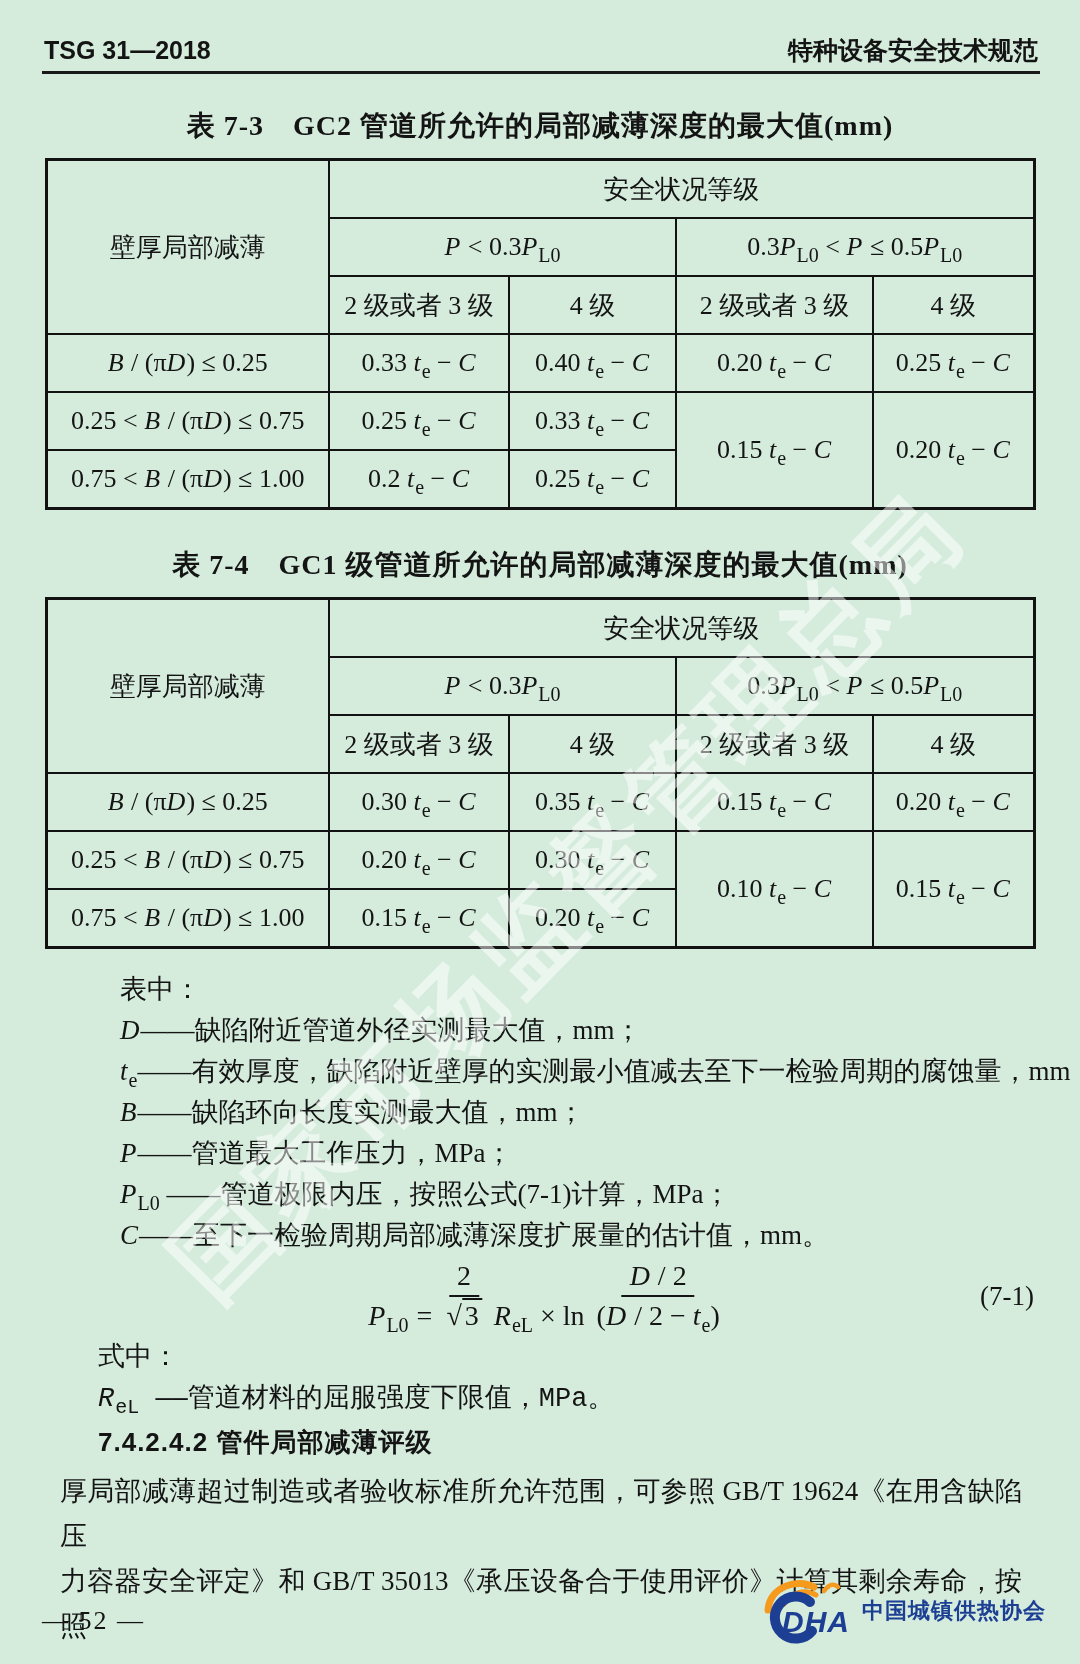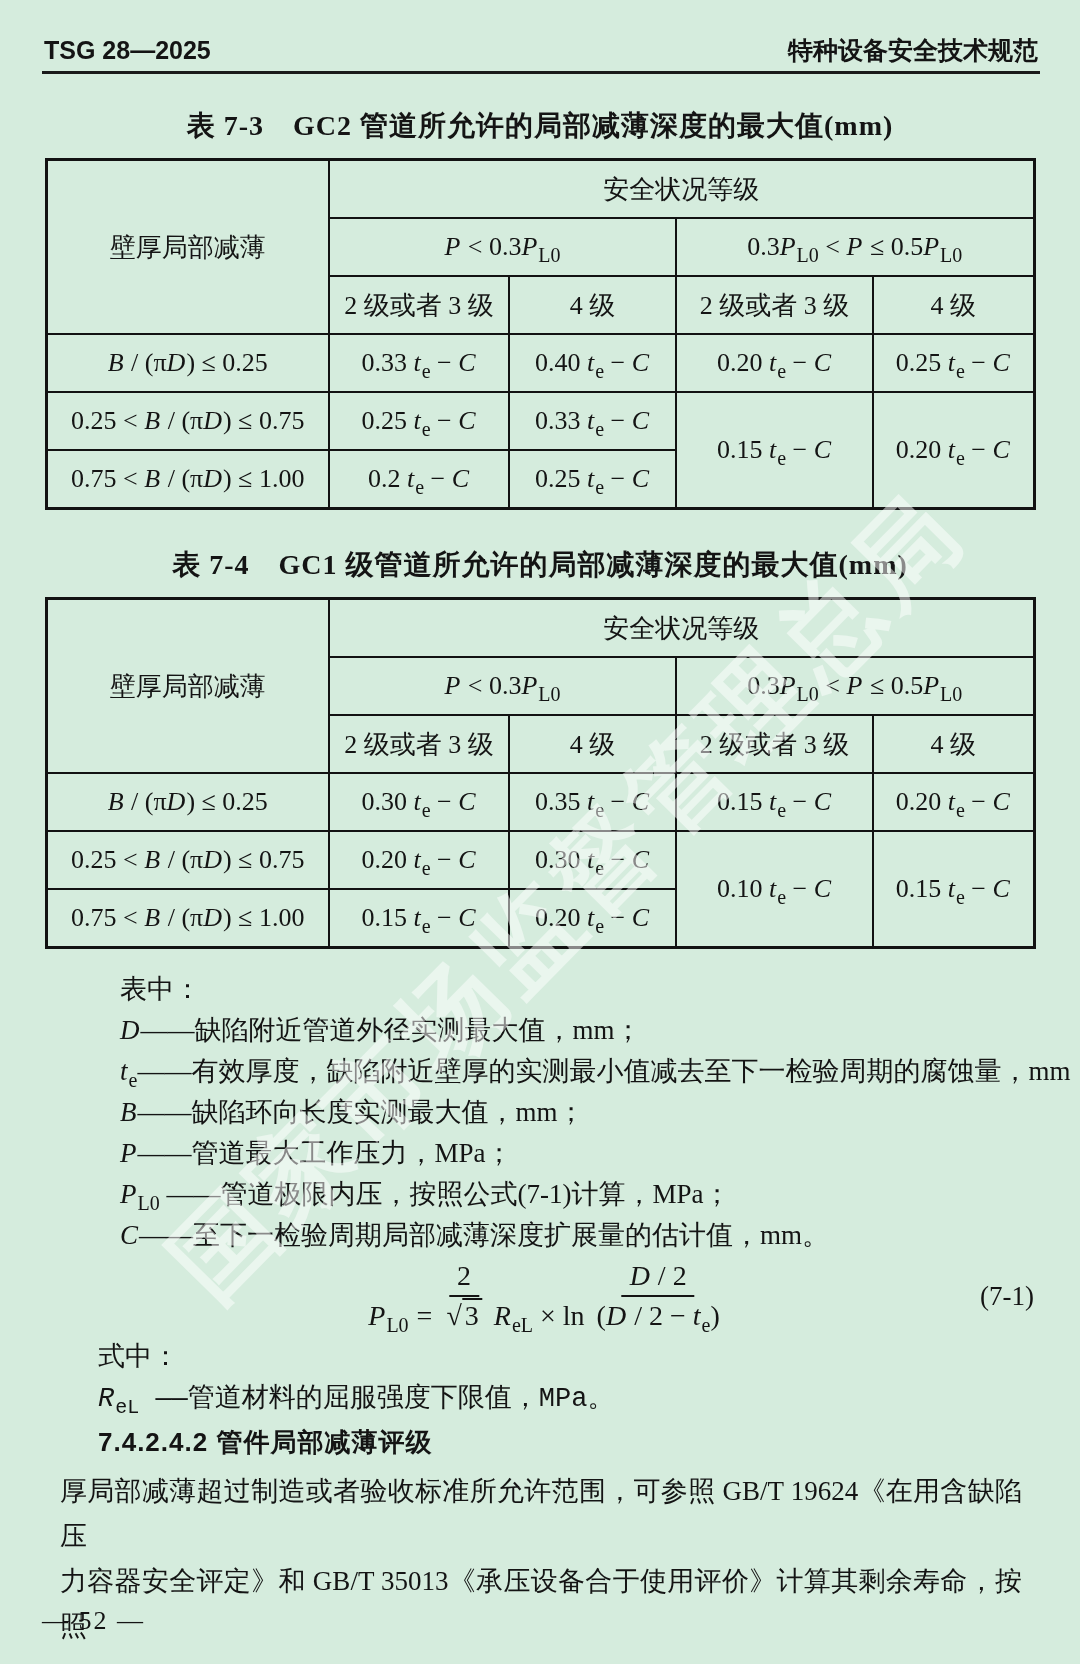--- a/index.html
+++ b/index.html
@@ -53,21 +53,21 @@
            letter-spacing:1px;}
 </style>
 </head>
 <body>
 
 <div class="page">
 
   <div class="watermark">国家市场监督管理总局</div>
 
   <div class="header">
-    <span>TSG 28—2025</span>
+    <span>TSG 31—2018</span>
     <span>特种设备安全技术规范</span>
   </div>
   <div class="rule"></div>
 
   <div class="caption">表 7-3　GC2 管道所允许的局部减薄深度的最大值(mm)</div>
   <table>
     <colgroup>
         <col style="width:283px">
         <col style="width:180px">
         <col style="width:167px">
@@ -191,14 +191,24 @@
 
   <div class="section-heading">7.4.2.4.2  管件局部减薄评级</div>
 
   <div class="para">
     <div class="line">厚局部减薄超过制造或者验收标准所允许范围，可参照 GB/T 19624《在用含缺陷压</div>
     <div class="line">力容器安全评定》和 GB/T 35013《承压设备合于使用评价》计算其剩余寿命，按照</div>
   </div>
 
   <div class="footer-page">— 52 —</div>
 
+  <div class="logo">
+    <svg width="104" height="66" viewBox="0 0 104 66">
+      <path d="M 14 32 C 16 8 44 0 60 9" fill="none" stroke-width="7" stroke-linecap="round" stroke="#f59a1d"></path>
+      <path d="M 30 26 C 38 13 52 11 62 17" fill="none" stroke-width="5" stroke-linecap="round" stroke="#f59a1d"></path>
+      <path d="M 70 13 C 75 6 80 5 84 9" fill="none" stroke-width="4.5" stroke-linecap="round" stroke="#f59a1d"></path>
+      <path d="M 56 24 A 21 21 0 1 0 58 53" fill="none" stroke-width="10" stroke-linecap="round" stroke="#1c3f94"></path>
+      <text x="28" y="54" font-size="30" font-weight="bold" font-style="italic" font-family="Liberation Sans, sans-serif" letter-spacing="1" fill="#1c3f94">DHA</text>
+    </svg>
+    <span class="logo-cn" style="color: rgb(28, 63, 148);">中国城镇供热协会</span>
+  </div>
 
 </div>
 
 </body></html>

